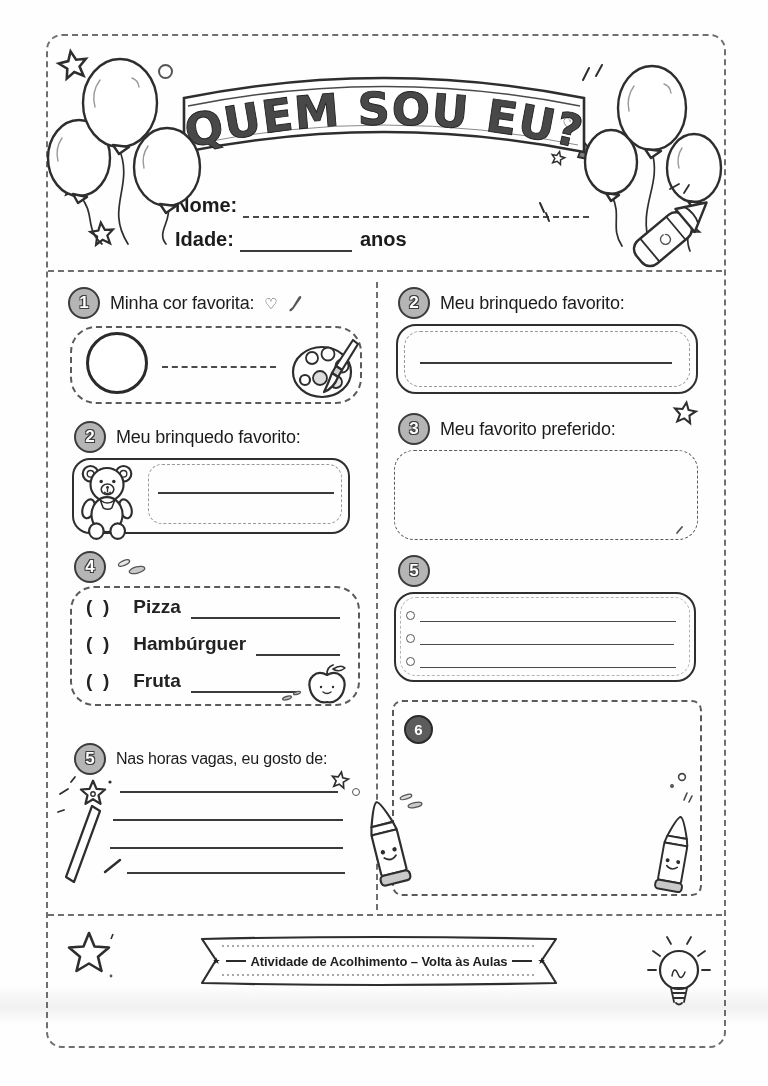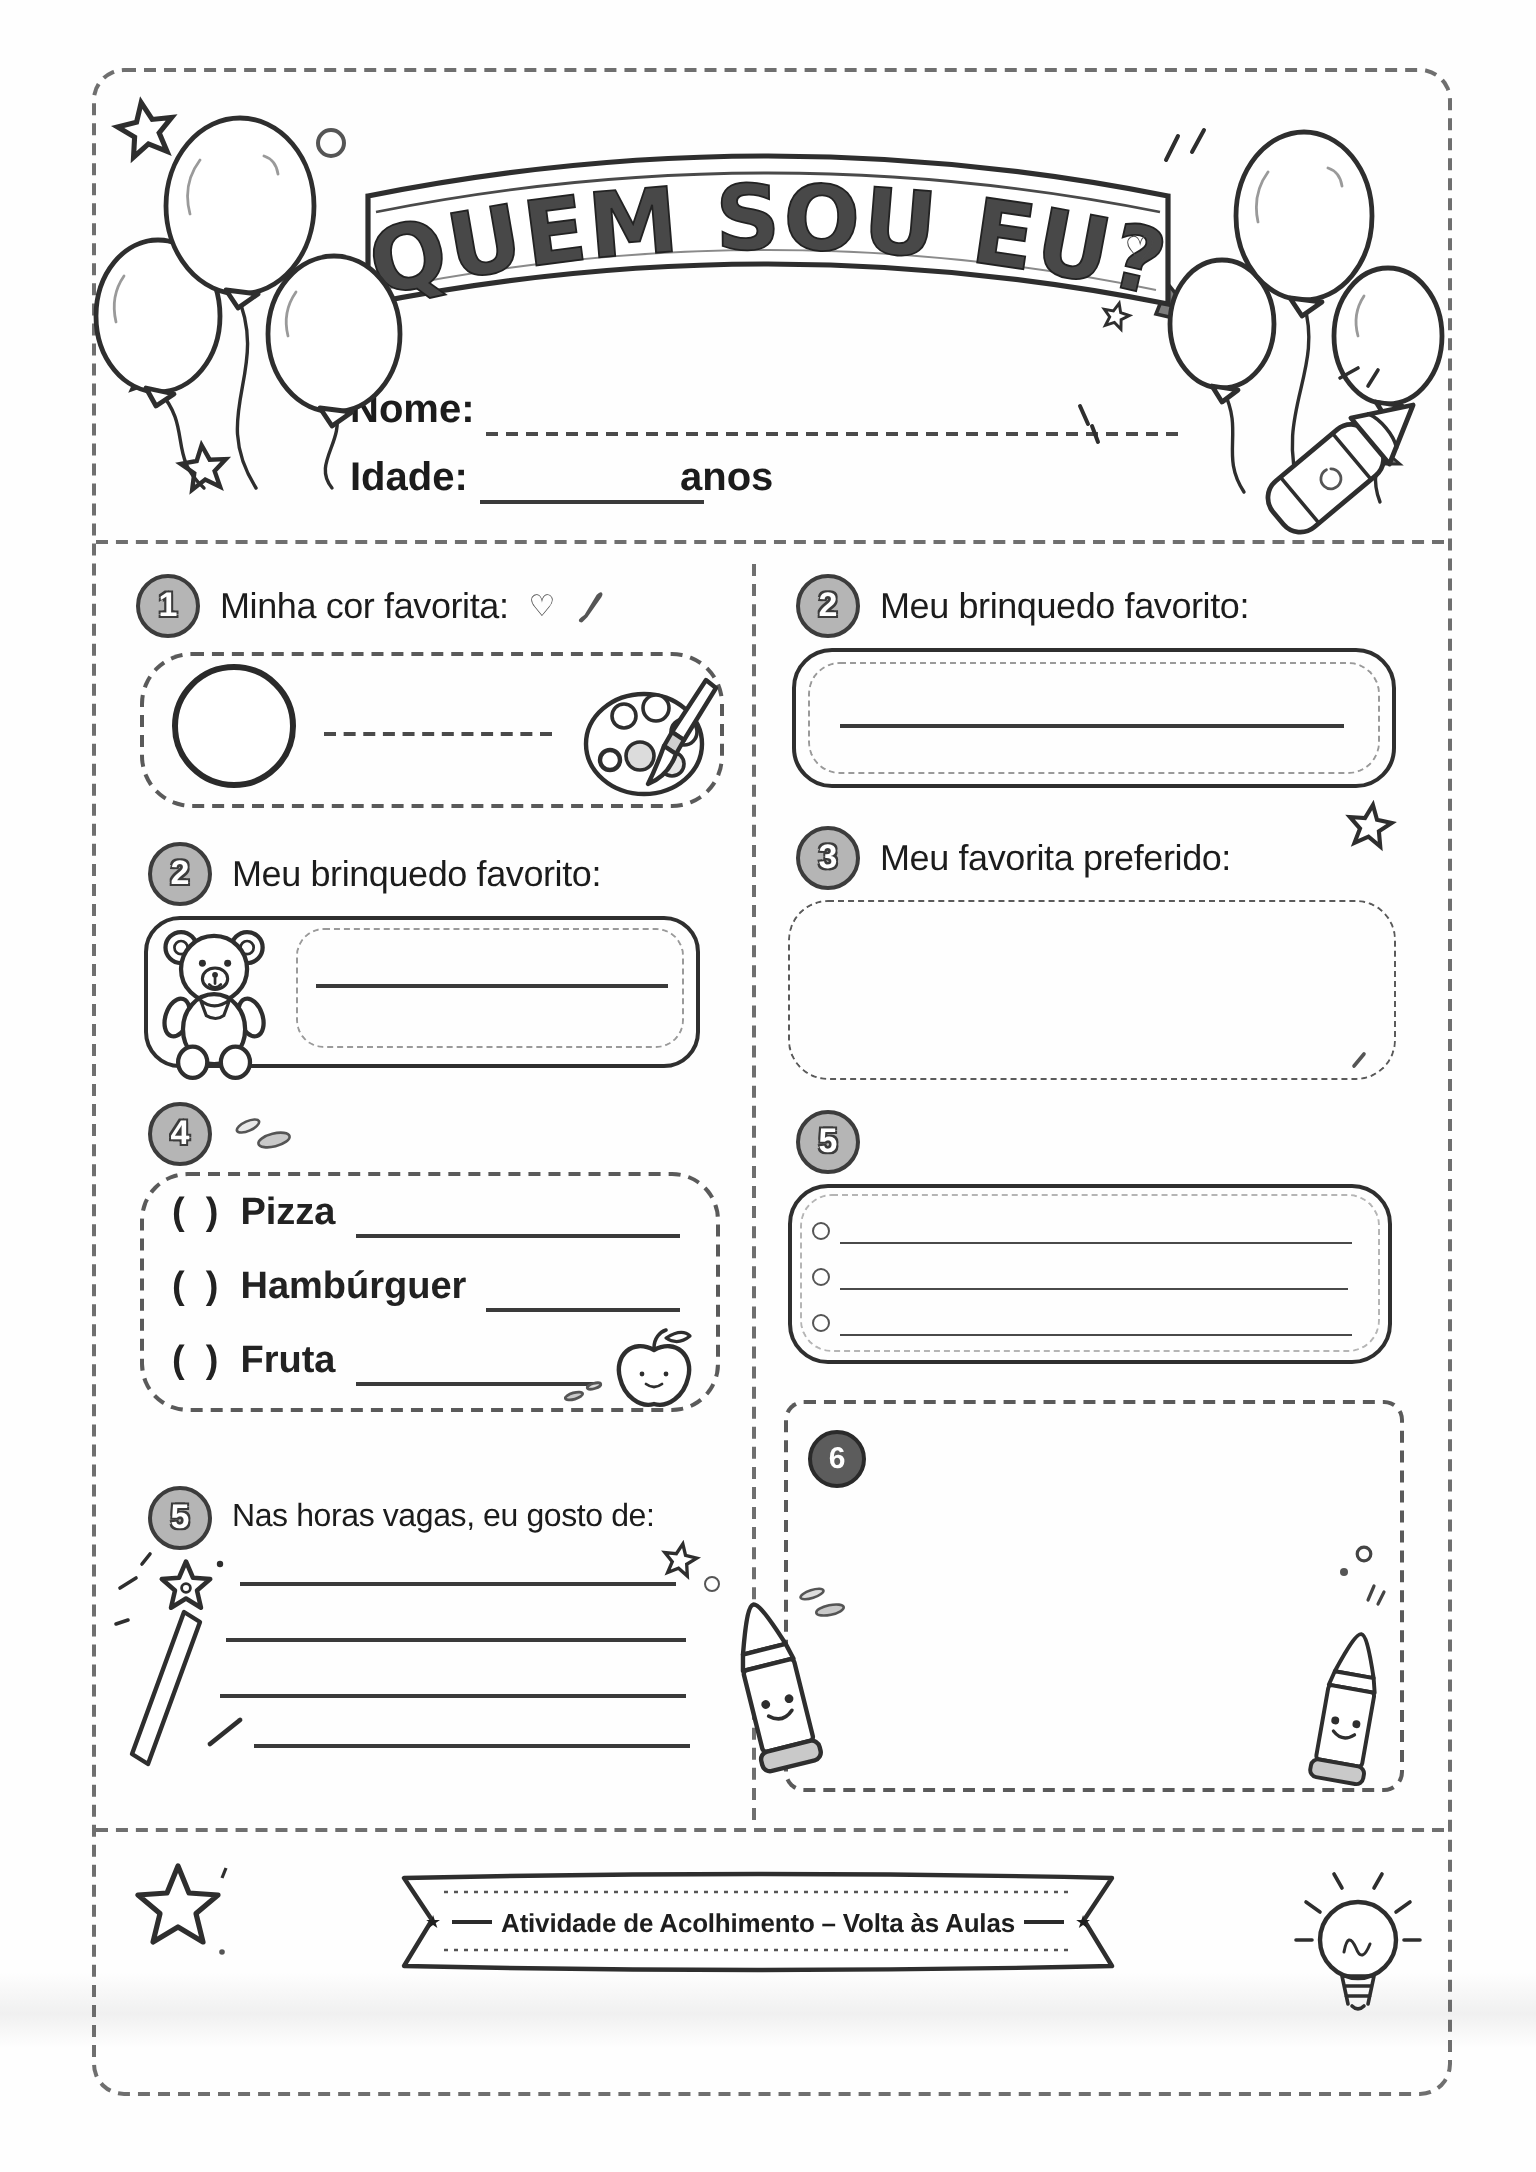--- a/index.html
+++ b/index.html
@@ -20,21 +20,21 @@
   .alt-font{font-family:"DejaVu Sans",sans-serif;font-weight:400;letter-spacing:0.4px;font-size:17px;}
   .line-solid{height:0;border-bottom:2px solid #3a3a3a;}
   .line-thin{height:0;border-bottom:1.8px solid #4a4a4a;}
   .line-dashed{height:0;border-bottom:2px dashed #4a4a4a;}
   .box-dashed{border:2px dashed #5a5a5a;box-sizing:border-box;}
   .box-solid{border:2.4px solid #2f2f2f;box-sizing:border-box;}
   .inner-dashed{border:1.5px dashed #9a9a9a;box-sizing:border-box;}
   .label-lg{font-weight:700;font-size:20px;color:#1c1c1c;white-space:nowrap;}
   .opt-row{display:flex;align-items:baseline;height:28px;}
   .opt-box{white-space:pre;font-size:19px;font-weight:600;color:#222;}
-  .opt-label{font-size:19px;font-weight:600;color:#222;margin-left:11px;white-space:nowrap;}
+  .opt-label{font-size:19px;font-weight:600;color:#222;margin-left:24px;white-space:nowrap;}
   .opt-line{flex:1;align-self:flex-end;margin:0 4px 5px 10px;border-bottom:2px solid #3a3a3a;height:0;}
   .swatch{border:3px solid #2a2a2a;border-radius:50%;background:#fff;box-sizing:border-box;}
   .bullet{width:7px;height:7px;border:1.6px solid #555;border-radius:50%;box-sizing:content-box;background:#fff;}
   .heart{font-size:15px;color:#4a4a4a;line-height:1;}
   .ribbon-overlay{display:flex;align-items:center;justify-content:center;gap:5px;white-space:nowrap;}
   .ribbon-dash{width:20px;border-top:2px solid #2b2b2b;height:0;}
   .ribbon-star{font-size:9px;color:#1e1e1e;line-height:1;}
   .ribbon-text{font-size:13px;font-weight:700;letter-spacing:-0.1px;color:#1e1e1e;text-align:center;}
   .shade{pointer-events:none;background:linear-gradient(180deg,rgba(255,255,255,0),rgba(60,60,60,0.07) 55%,rgba(255,255,255,0));}
   svg{display:block;overflow:visible;}
@@ -127,21 +127,21 @@
       <path d="M88 40 C 91 46 91 56 88 62" stroke-width="1.8"></path>
       <path d="M34 36 V66 M68 36 V66" stroke-width="1.8"></path>
       <path d="M54 48 a5 5 0 1 0 2 1" stroke-width="1.4" stroke="#555"></path>
     </g>
   </svg>
 
   <span class="abs label-lg" style="left:175px;top:194px">Nome:</span>
   <div class="abs line-dashed" style="left:243px;top:216px;width:346px"></div>
   <span class="abs label-lg" style="left:175px;top:228px">Idade:</span>
   <div class="abs line-solid" style="left:240px;top:250px;width:112px"></div>
-  <span class="abs label-lg" style="left:340px;top:228px">anos</span>
+  <span class="abs label-lg" style="left:360px;top:228px">anos</span>
 
   <div class="abs h-div" style="left:48px;top:270px;width:674px"></div>
   <div class="abs v-div" style="left:376px;top:282px;height:628px"></div>
   <div class="abs h-div" style="left:48px;top:914px;width:674px"></div>
 
   <div class="abs sec-head" style="left:68px;top:286px">
     <div class="badge">1</div>
     <span class="sec-label">Minha cor favorita:</span>
     <span class="heart">♡</span>
     <svg style="width:16px;height:16px" viewBox="0 0 16 16" stroke="#555" stroke-width="1.8" fill="#ddd" stroke-linecap="round">
@@ -252,21 +252,21 @@
   <div class="abs sec-head" style="left:398px;top:286px">
     <div class="badge">2</div>
     <span class="sec-label">Meu brinquedo favorito:</span>
   </div>
   <div class="abs box-solid" style="left:396px;top:324px;width:302px;height:70px;border-radius:20px"></div>
   <div class="abs inner-dashed" style="left:404px;top:331px;width:286px;height:56px;border-radius:16px"></div>
   <div class="abs line-solid" style="left:420px;top:362px;width:252px"></div>
 
   <div class="abs sec-head" style="left:398px;top:412px">
     <div class="badge">3</div>
-    <span class="sec-label">Meu favorita preferido:</span>
+    <span class="sec-label">Meu favorito preferido:</span>
   </div>
   <svg class="abs" style="left:672px;top:400px;width:26px;height:26px;transform:rotate(8deg)" viewBox="0 0 24 24">
       <use href="#star24" fill="#fff" stroke="#2e2e2e" stroke-width="1.9"></use>
     </svg>
   <div class="abs box-dashed" style="left:394px;top:450px;width:304px;height:90px;border-radius:20px;border-width:1.8px"></div>
   <svg class="abs" style="left:674px;top:524px;width:12px;height:12px" viewBox="0 0 12 12" stroke="#555" stroke-width="1.8" stroke-linecap="round">
       <path d="M3 9 L8 3"></path>
     </svg>
 
   <div class="abs sec-head" style="left:398px;top:554px">

